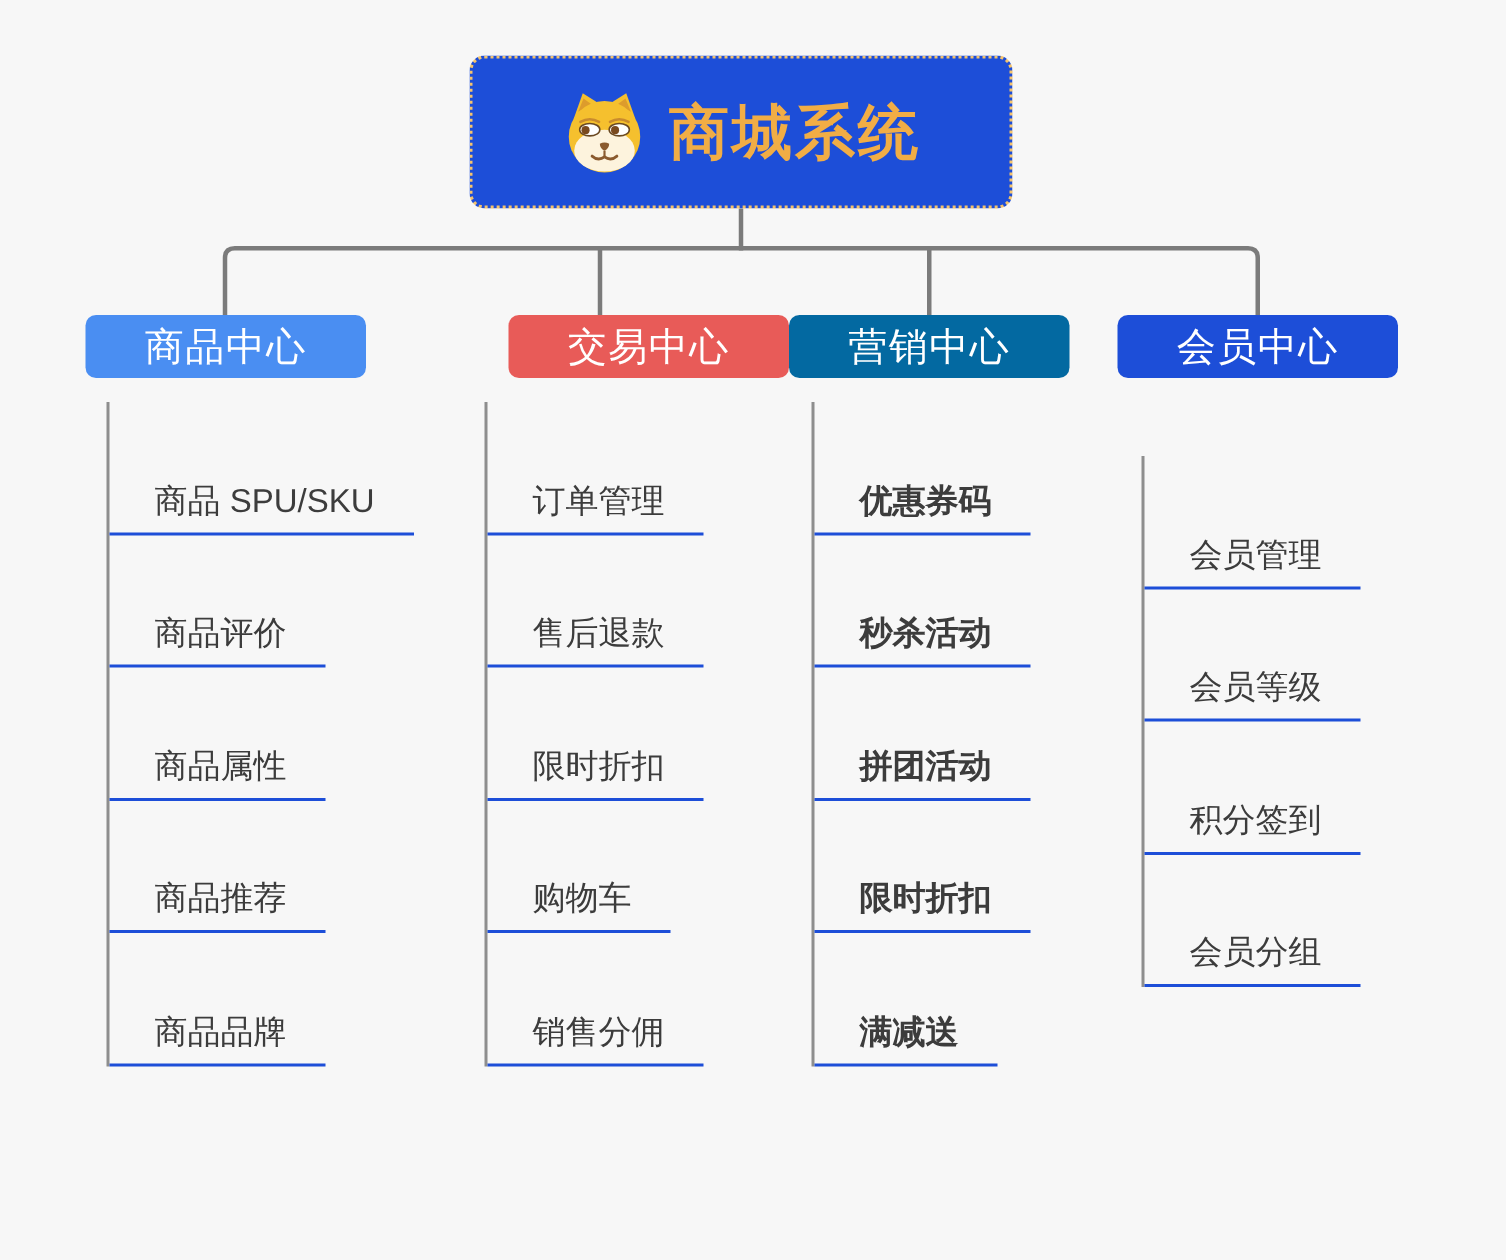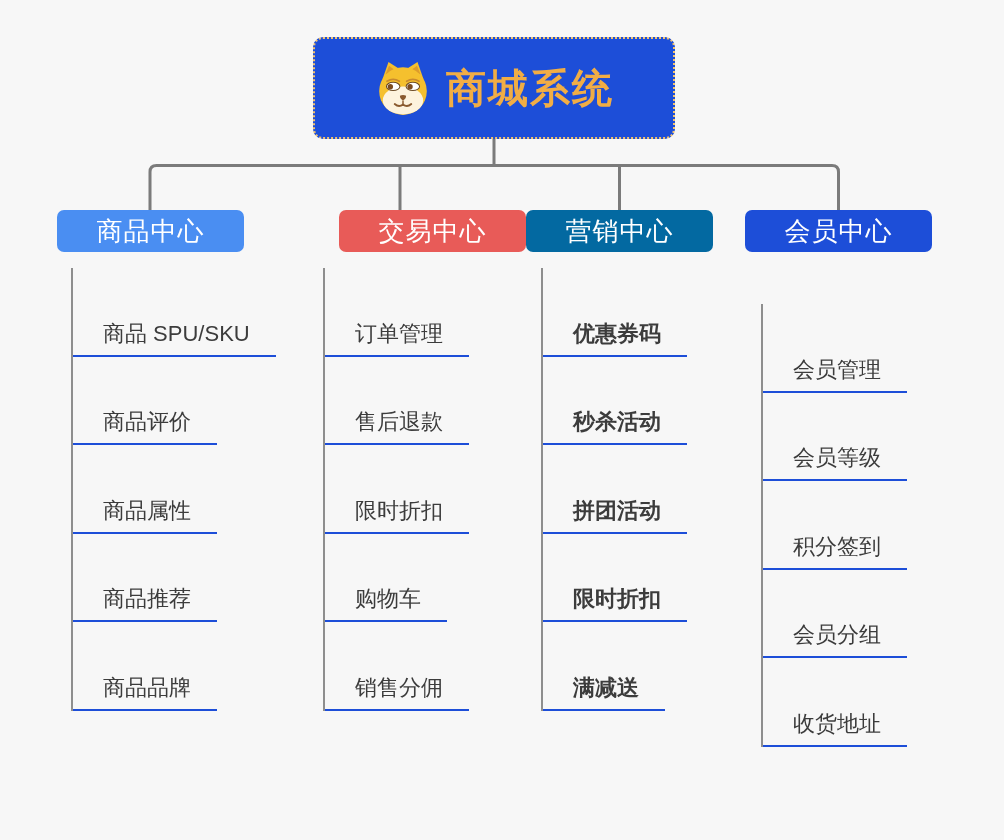--- a/index.html
+++ b/index.html
@@ -156,16 +156,15 @@
     <div class="leaf-item">拼团活动</div>
     <div class="leaf-item">限时折扣</div>
     <div class="leaf-item">满减送</div>
   </div>
 
   <div class="leaf-column col-pos-3">
     <div class="leaf-item">会员管理</div>
     <div class="leaf-item">会员等级</div>
     <div class="leaf-item">积分签到</div>
     <div class="leaf-item">会员分组</div>
-    <div class="leaf-item">收货地址</div>
   </div>
 
 </div>
 
 </body></html>

